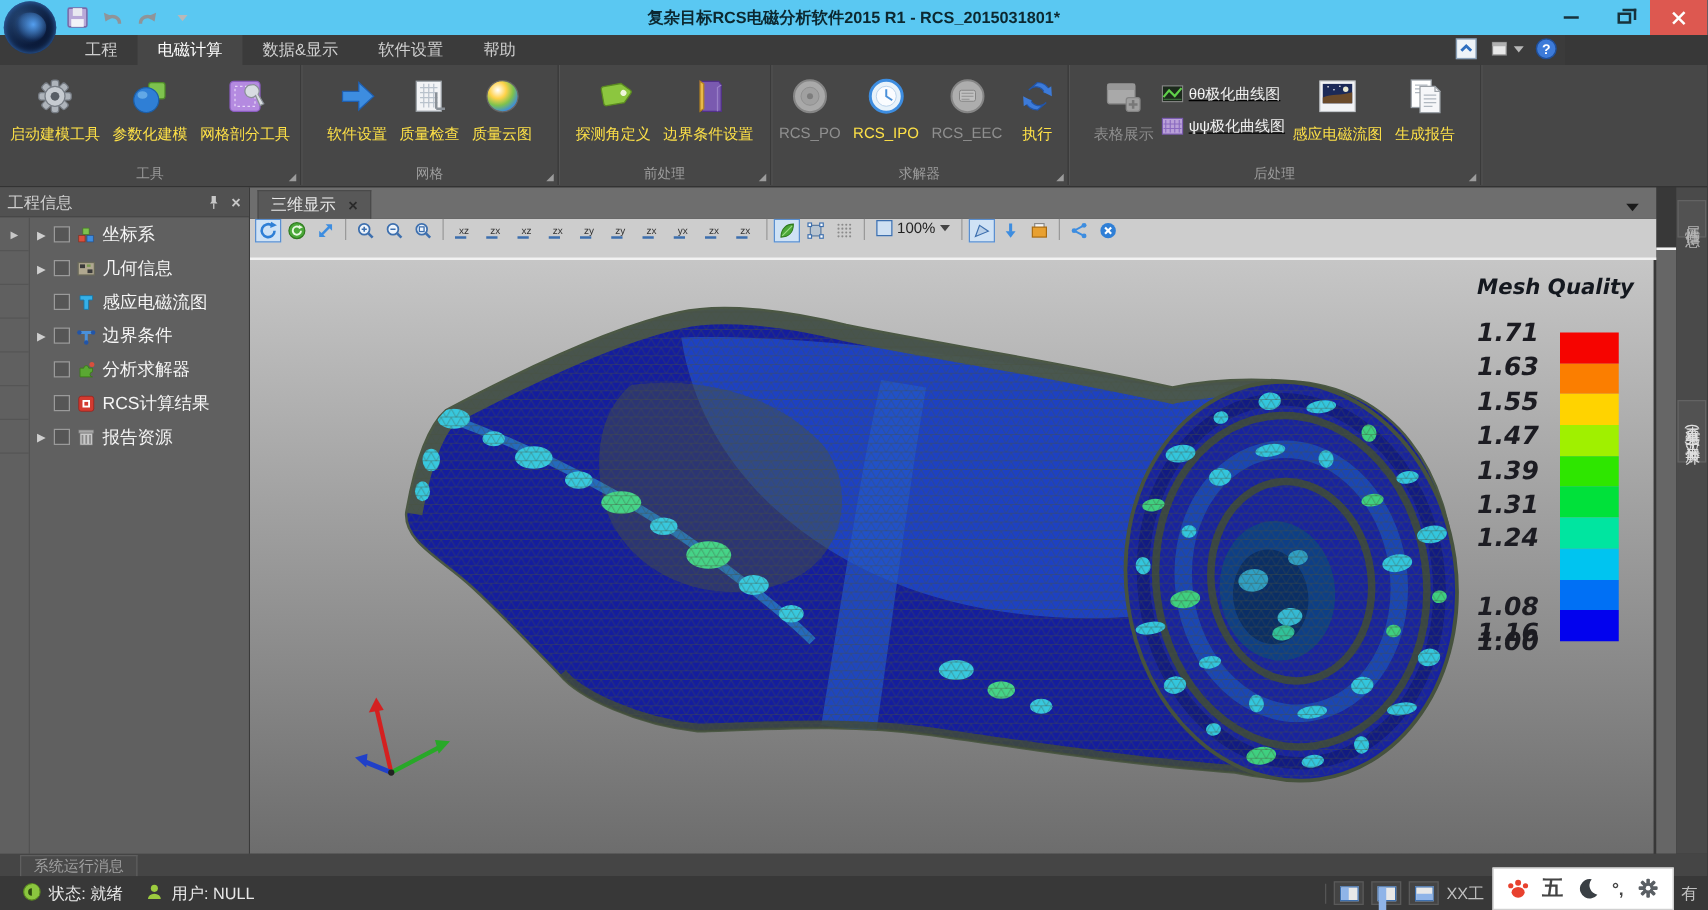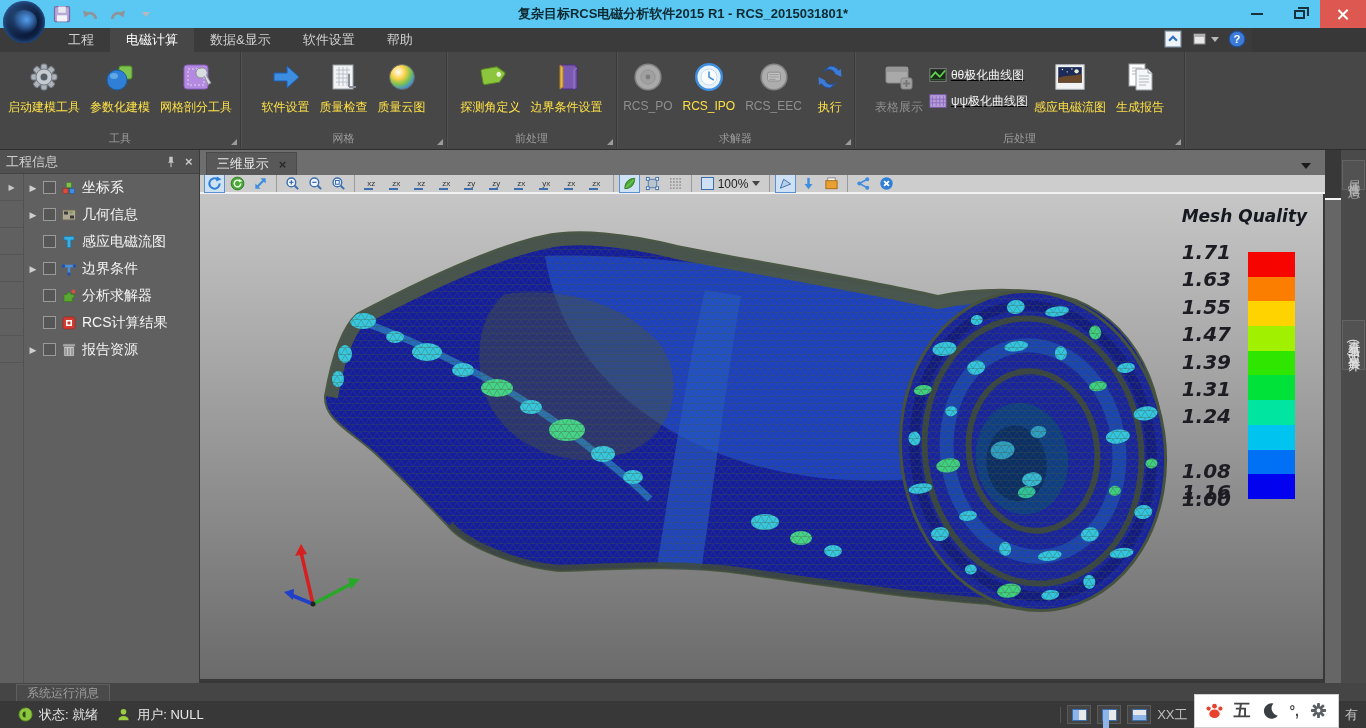--- a/index.html
+++ b/index.html
@@ -69,21 +69,21 @@
   .tchk { width:13px; height:13px; background:#565656; border:1px solid #9a9a9a; }
   .tico svg { width:16px; height:16px; display:block; }
   .tlbl { color:#f5f5f5; font-size:14px; }
 
   
   .center { width:1139px; height:533px; display:flex; flex-direction:column; position:relative; }
   .vtabbar { height:25px; background:#6e6e6e; display:flex; align-items:flex-end; position:relative; }
   .vtab { height:23px; margin-left:6px; background:#585858; border:1px solid #4a4a4a; border-bottom:none; display:flex; align-items:center; gap:10px; padding:0 10px; color:#e8e8e8; font-size:13px; }
   .vtab .x { color:#2a2a2a; font-weight:bold; font-size:13px; cursor:pointer; }
   .vtab-caret { position:absolute; right:14px; bottom:6px; width:0; height:0; border-left:5px solid transparent; border-right:5px solid transparent; border-top:6px solid #1a1a1a; }
-  .vtoolbar { height:19px; background:#cdcdcd; border-bottom:2px solid #f2f2f2; display:flex; align-items:center; padding-left:4px; gap:2px; }
+  .vtoolbar { height:33px; background:#cdcdcd; border-bottom:2px solid #f2f2f2; display:flex; align-items:flex-start; padding-left:4px; gap:2px; }
   .tb { width:21px; height:19px; border:1px solid transparent; display:flex; align-items:center; justify-content:center; cursor:pointer; }
   .tb svg { width:15px; height:15px; }
   .tb.sel { border-color:#5a8fd0; background:#cfe2f5; }
   .tbsep { width:1px; height:17px; background:#9a9a9a; margin:0 3px; }
   .axisbtn { width:23px; height:19px; display:flex; align-items:center; justify-content:center; font-size:8px; color:#333; cursor:pointer; position:relative; }
   .axisbtn:after { content:""; position:absolute; left:4px; bottom:3px; width:9px; height:1.6px; background:#3d6fae; }
   .zoomw { display:flex; align-items:center; gap:4px; padding:0 4px; cursor:pointer; }
   .zoomw .sq { width:13px; height:13px; background:#cfe0f2; border:1.5px solid #3d6fae; }
   .zoomw .zt { font-size:12px; color:#222; }
   .zoomw .caret { border-top-color:#444; }
@@ -102,21 +102,21 @@
   
   .rgutter { width:16px; height:533px; background:#666; border-top:2px solid #f4f4f4; margin-top:48px; height:485px; align-self:flex-start; }
   .rstrip { width:25px; height:533px; background:#4a4a4a; display:flex; flex-direction:column; align-items:center; }
   .vtabv { writing-mode:vertical-rl; background:#525252; border:1px solid #636363; color:#b5b5b5; font-size:12px; padding:10px 2px; margin-top:10px; letter-spacing:2px; cursor:pointer; }
   .vtabv.light { color:#e0e0e0; margin-top:130px; }
 
   
   .bstrip { position:absolute; left:0; top:683px; width:1366px; height:18px; background:#454545; }
   .msgtab { position:absolute; left:16px; top:1px; height:17px; padding:0 10px; background:#4a4a4a; border:1px solid #5f5f5f; border-bottom:none; color:#9f9f9f; font-size:12px; display:flex; align-items:center; }
   .statusbar { position:absolute; left:0; top:701px; width:1366px; height:27px; background:#383838; display:flex; align-items:center; color:#e8e8e8; font-size:13px; }
-  .sb-item { display:flex; align-items:center; gap:6px; margin-left:18px; }
+  .sb-item { display:flex; gap:6px; margin-left:18px; }
   .sb-item svg { width:15px; height:15px; }
   .sb-right { position:absolute; right:8px; display:flex; align-items:center; gap:6px; }
   .laybtn { width:24px; height:19px; border:1px solid #5a5a5a; background:#444; display:flex; align-items:center; justify-content:center; cursor:pointer; }
   .laybtn .li { width:15px; height:12px; background:#e8e8e8; border:1px solid #3d6fae; position:relative; }
   .laybtn .li:before { content:""; position:absolute; background:#8fb4e8; }
   .laybtn.l1 .li:before { left:0; top:0; width:6px; height:100%; }
   .laybtn.l2 .li:before { left:0; top:0; width:6px; height:100%; box-shadow:0 10px 0 #8fb4e8; }
   .laybtn.l3 .li:before { left:0; bottom:0; width:100%; height:5px; }
   .sbsep { width:1px; height:16px; background:#555; }
   .sbtext { color:#c0c0c0; }

